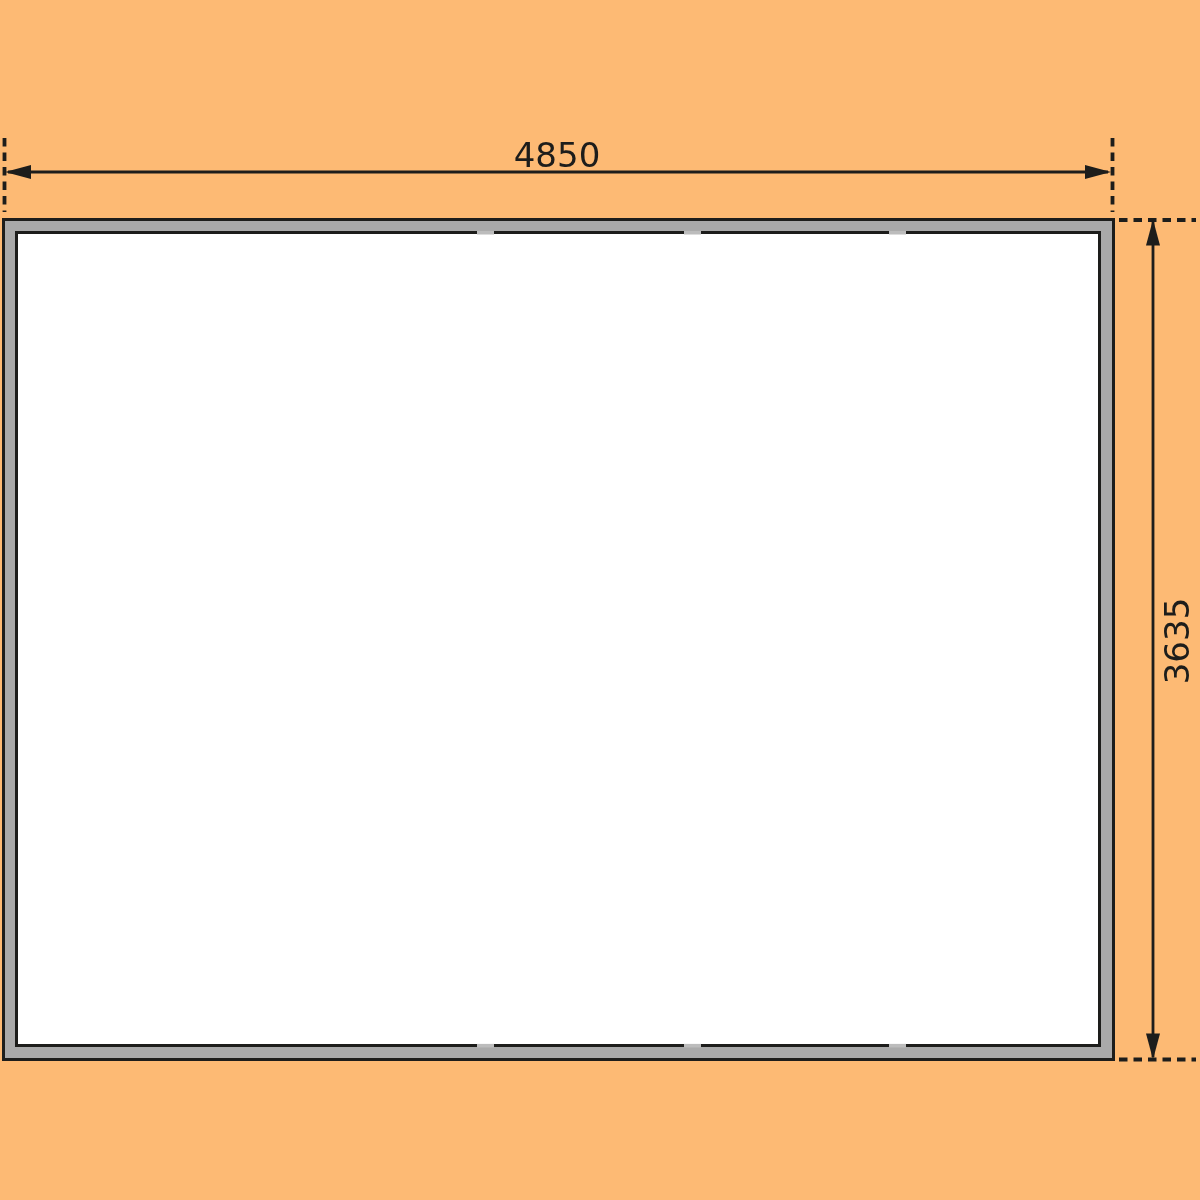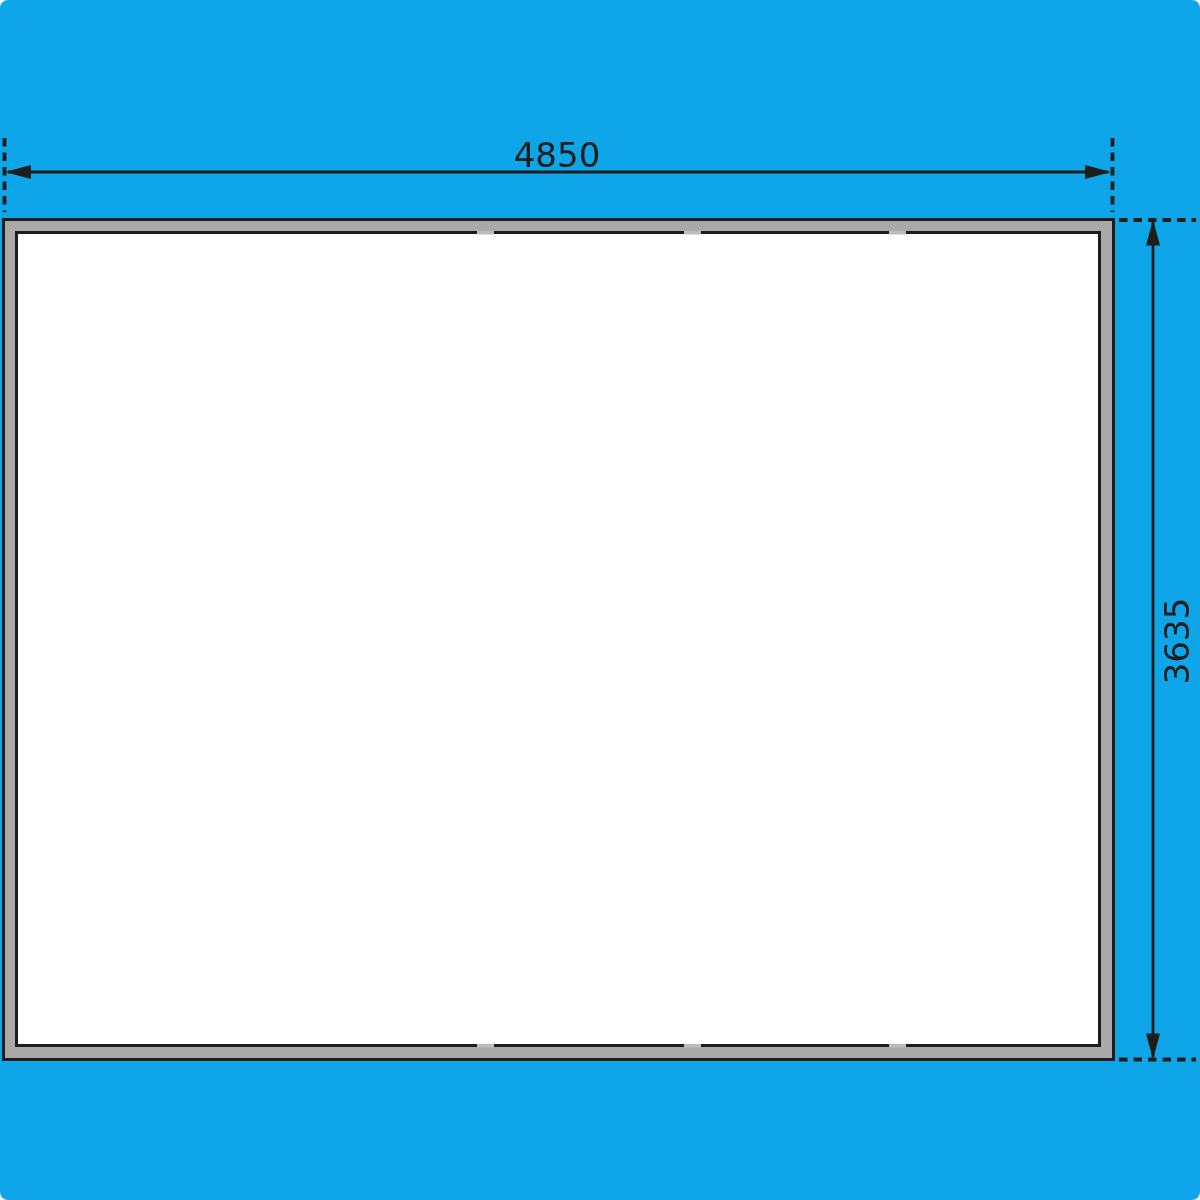--- a/index.html
+++ b/index.html
@@ -4,23 +4,22 @@
 <style>
   html, body {
     margin: 0;
     padding: 0;
     background: #ffffff;
   }
   .canvas {
     position: relative;
     width: 1200px;
     height: 1200px;
-    background: #0ea5e9;
+    background: #fdba74;
     overflow: hidden;
-    border-radius: 8px;
   }
   svg {
     display: block;
   }
   .dim-label {
     font-family: "DejaVu Sans", "Liberation Sans", sans-serif;
     font-size: 34px;
     font-weight: 400;
   }
 </style>

